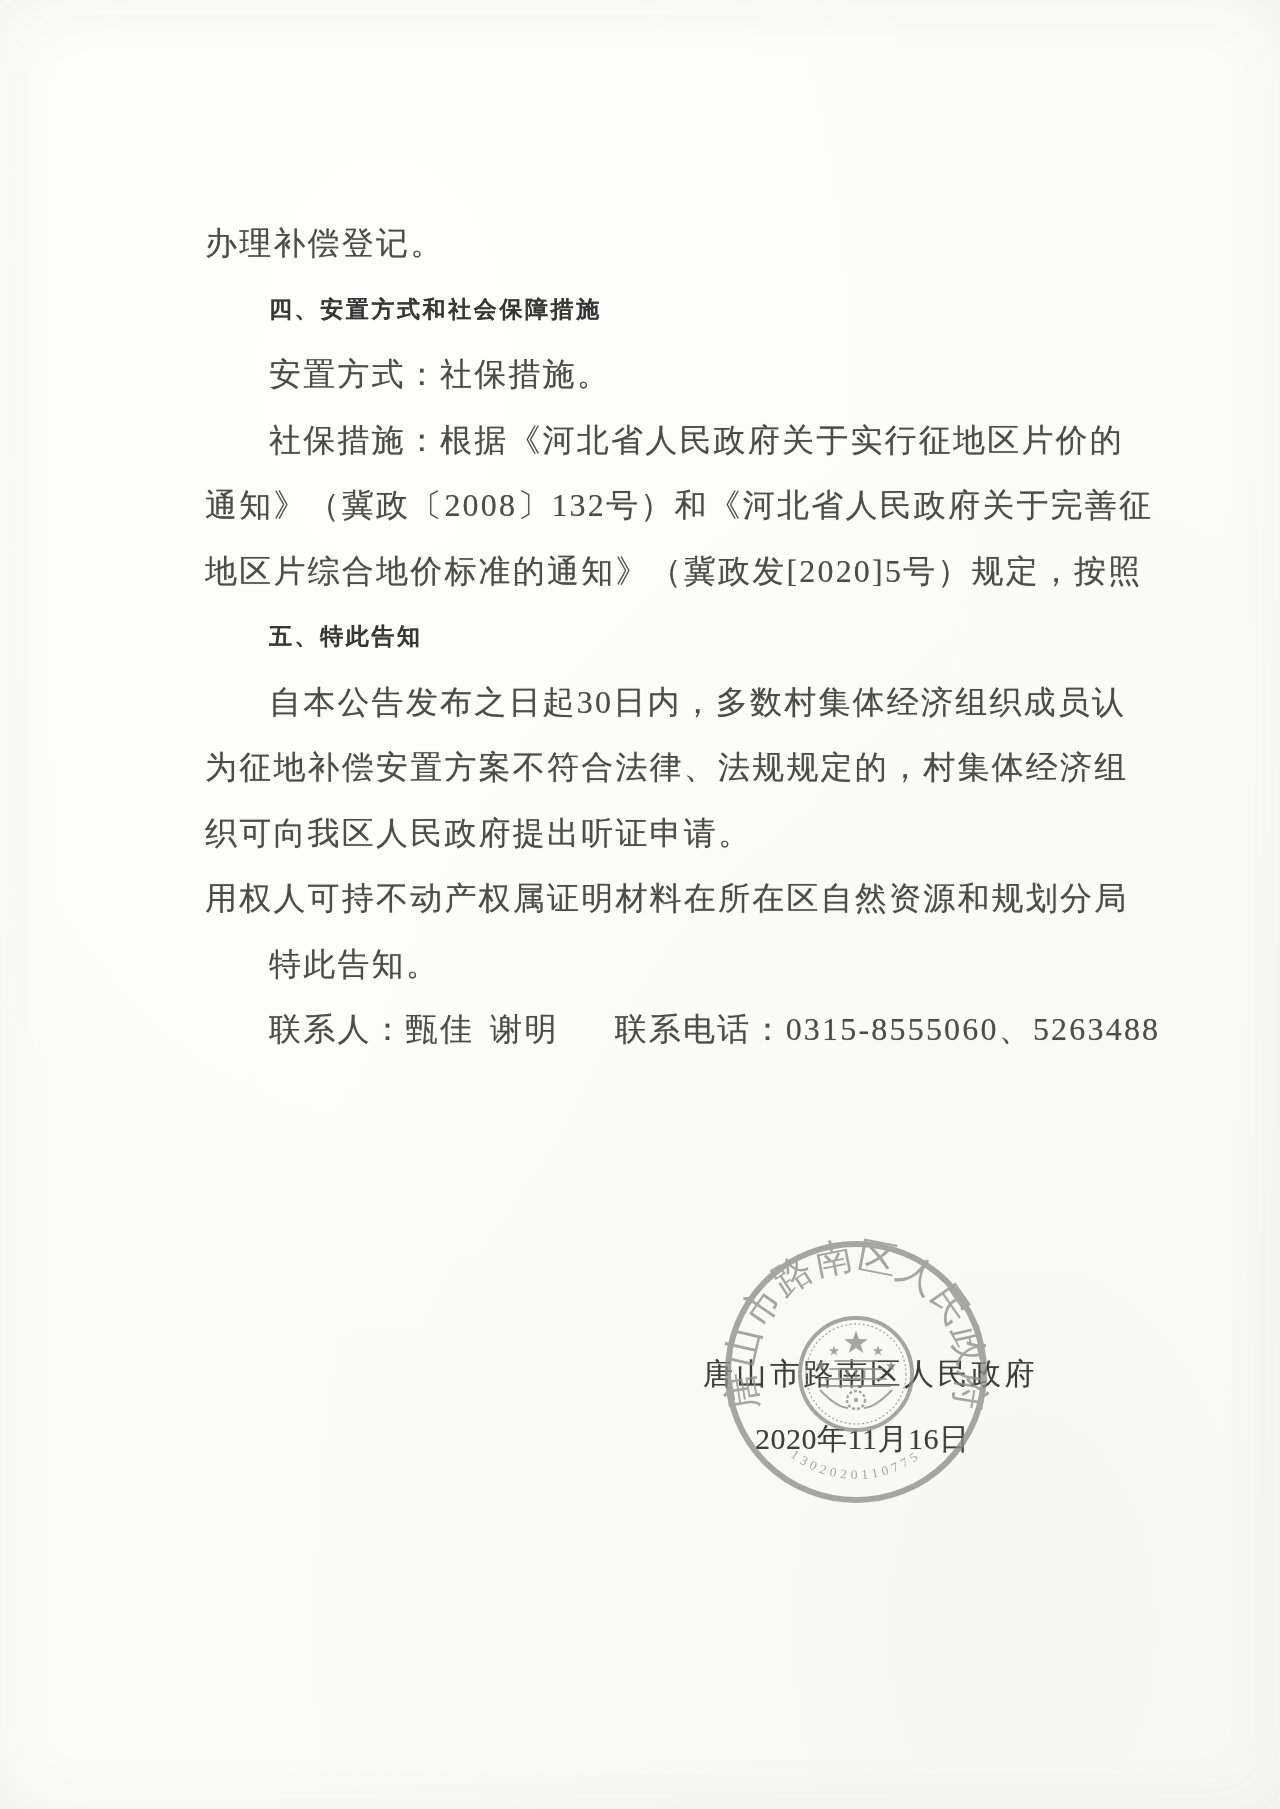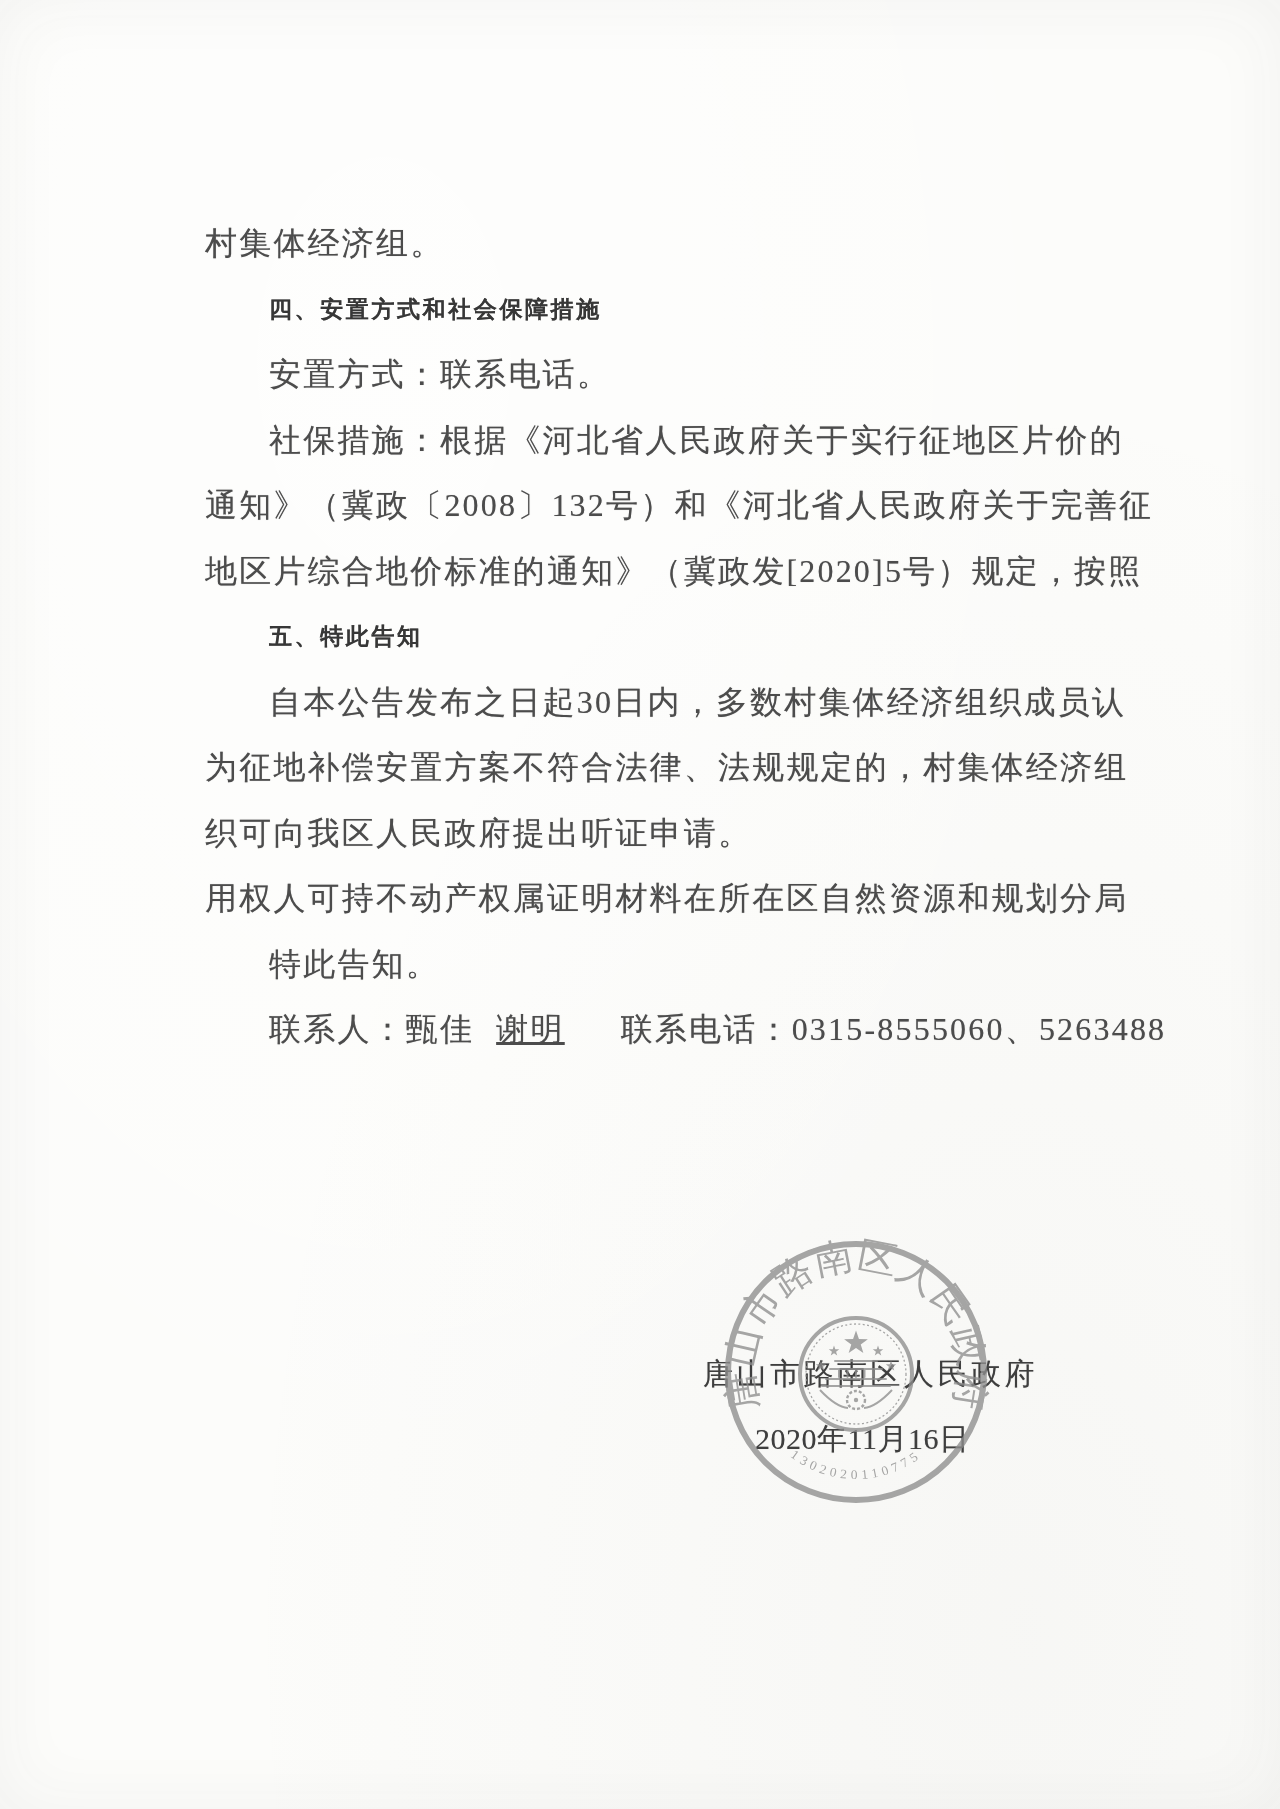--- a/index.html
+++ b/index.html
@@ -28,21 +28,21 @@
   .line.indent { padding-left:64px; }
   .line.heading {
     font-family:"Liberation Sans","DejaVu Sans",sans-serif;
     font-weight:700;
     font-size:23px;
     letter-spacing:2.6px;
     color:#373737;
     padding-left:64px;
     text-shadow:0 0 0.5px rgba(55,55,55,0.6);
   }
-  .contact-gap-sm { margin-left:22px;text-decoration:underline; }
+  .contact-gap-sm { margin-left:16px; }
   .contact-gap-lg { margin-left:56px; }
   .sig-issuer {
     position:absolute; left:703px; top:1356px;
     font-size:30px; line-height:36px; letter-spacing:3.5px;
     color:#3e3e3e; white-space:nowrap;
     text-shadow:0 0 0.7px rgba(80,80,80,0.5);
   }
   .sig-date {
     position:absolute; left:755px; top:1421px;
     font-size:30px; line-height:36px; letter-spacing:0.5px;
@@ -58,23 +58,23 @@
     font-family:"Liberation Serif","DejaVu Serif",serif;
     fill:#8e8e8e;
   }
 </style>
 </head>
 <body>
 
 <div class="page">
 
   <div class="doc-lines">
-    <div class="line">村集体经济组。</div>
+    <div class="line">办理补偿登记。</div>
     <div class="line heading">四、安置方式和社会保障措施</div>
-    <div class="line indent">安置方式：联系电话。</div>
+    <div class="line indent">安置方式：社保措施。</div>
     <div class="line indent">社保措施：根据《河北省人民政府关于实行征地区片价的</div>
     <div class="line">通知》（冀政〔2008〕132号）和《河北省人民政府关于完善征</div>
     <div class="line">地区片综合地价标准的通知》（冀政发[2020]5号）规定，按照</div>
     <div class="line heading">五、特此告知</div>
     <div class="line indent">自本公告发布之日起30日内，多数村集体经济组织成员认</div>
     <div class="line">为征地补偿安置方案不符合法律、法规规定的，村集体经济组</div>
     <div class="line">织可向我区人民政府提出听证申请。</div>
     <div class="line">用权人可持不动产权属证明材料在所在区自然资源和规划分局</div>
     <div class="line indent">特此告知。</div>
     <div class="line indent">

